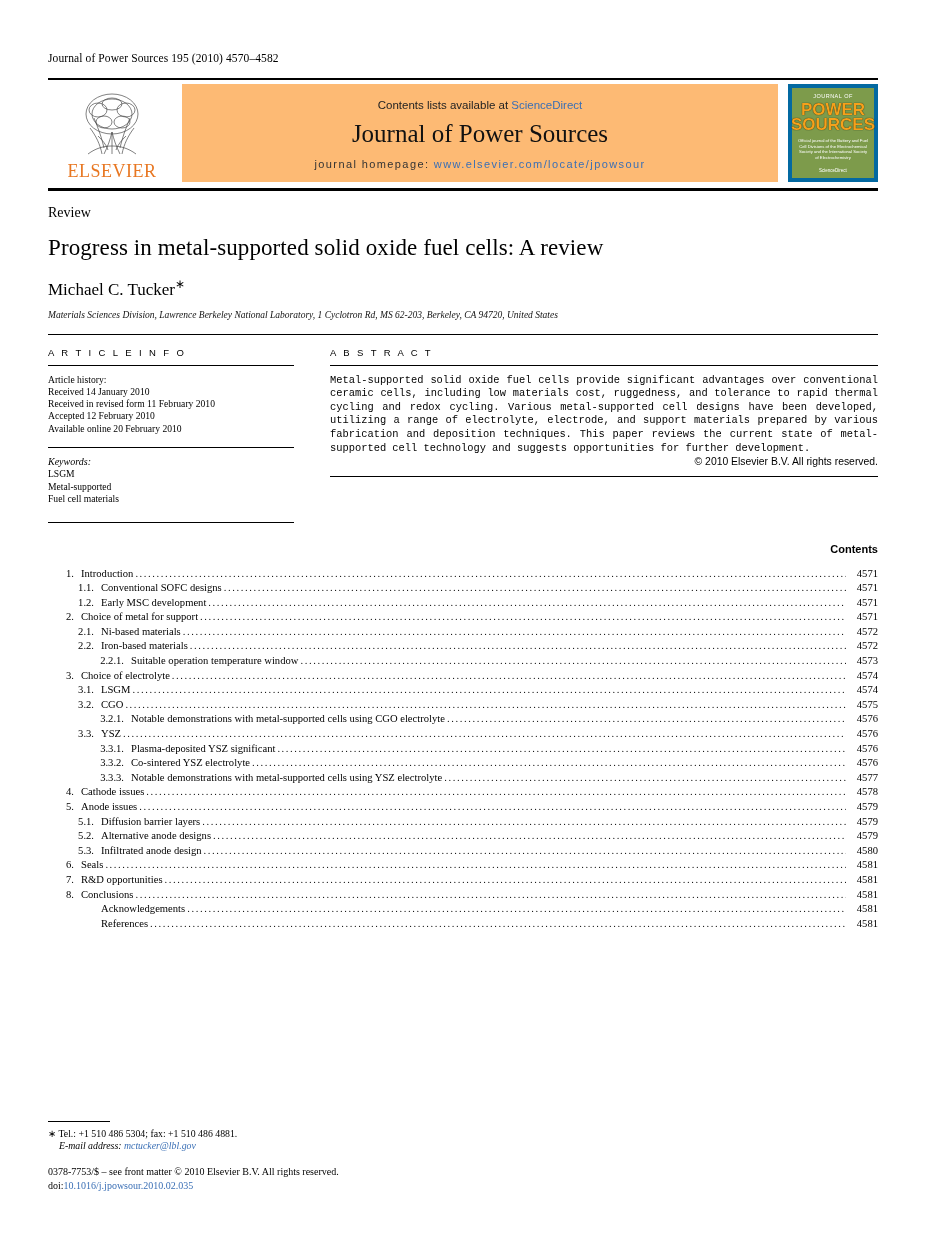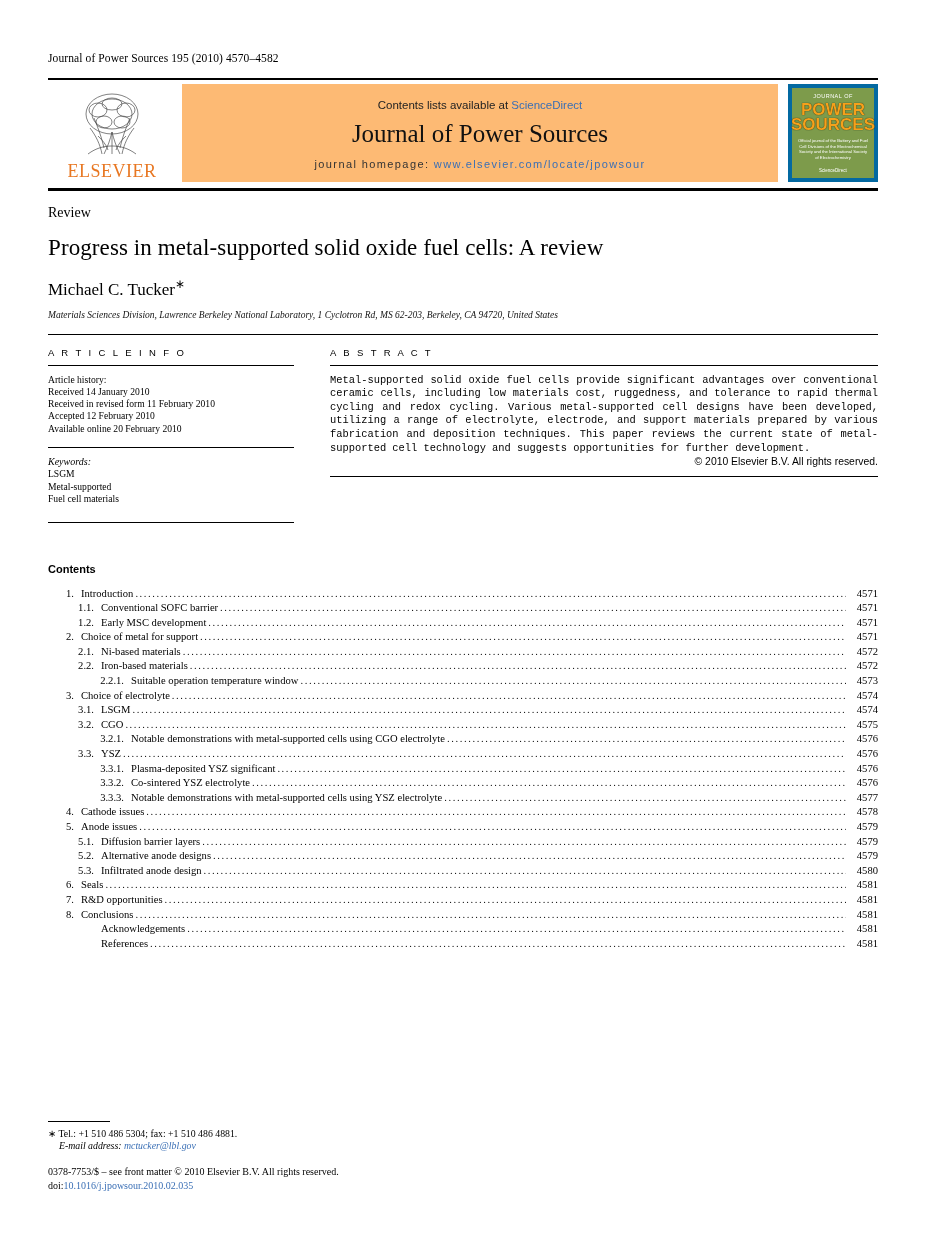--- a/index.html
+++ b/index.html
@@ -228,21 +228,22 @@
   .rule-abs-bottom {
     border-top: 1px solid #000;
     margin-top: 9px;
   }
 
   
   .contents-head {
     font-family: "Liberation Sans", sans-serif;
     font-weight: bold;
     font-size: 11px;
-    margin-top: 32px;
+    margin-top: 12px;
+    text-align: right;
   }
   .toc {
     margin-top: 12px;
     font-size: 10.6px;
   }
   .toc-row {
     display: flex;
     align-items: flex-end;
     line-height: 14.6px;
     white-space: nowrap;
@@ -398,21 +399,21 @@
   <div class="contents-head">Contents</div>
   <div class="toc" id="toc">
       <div class="toc-row lvl1">
         <span class="toc-num">1.</span>
         <span class="toc-label">Introduction</span>
         <span class="toc-dots">................................................................................................................................................................................................................................................</span>
         <span class="toc-page">4571</span>
       </div>
       <div class="toc-row lvl2">
         <span class="toc-num">1.1.</span>
-        <span class="toc-label">Conventional SOFC barrier</span>
+        <span class="toc-label">Conventional SOFC designs</span>
         <span class="toc-dots">................................................................................................................................................................................................................................................</span>
         <span class="toc-page">4571</span>
       </div>
       <div class="toc-row lvl2">
         <span class="toc-num">1.2.</span>
         <span class="toc-label">Early MSC development</span>
         <span class="toc-dots">................................................................................................................................................................................................................................................</span>
         <span class="toc-page">4571</span>
       </div>
       <div class="toc-row lvl1">

